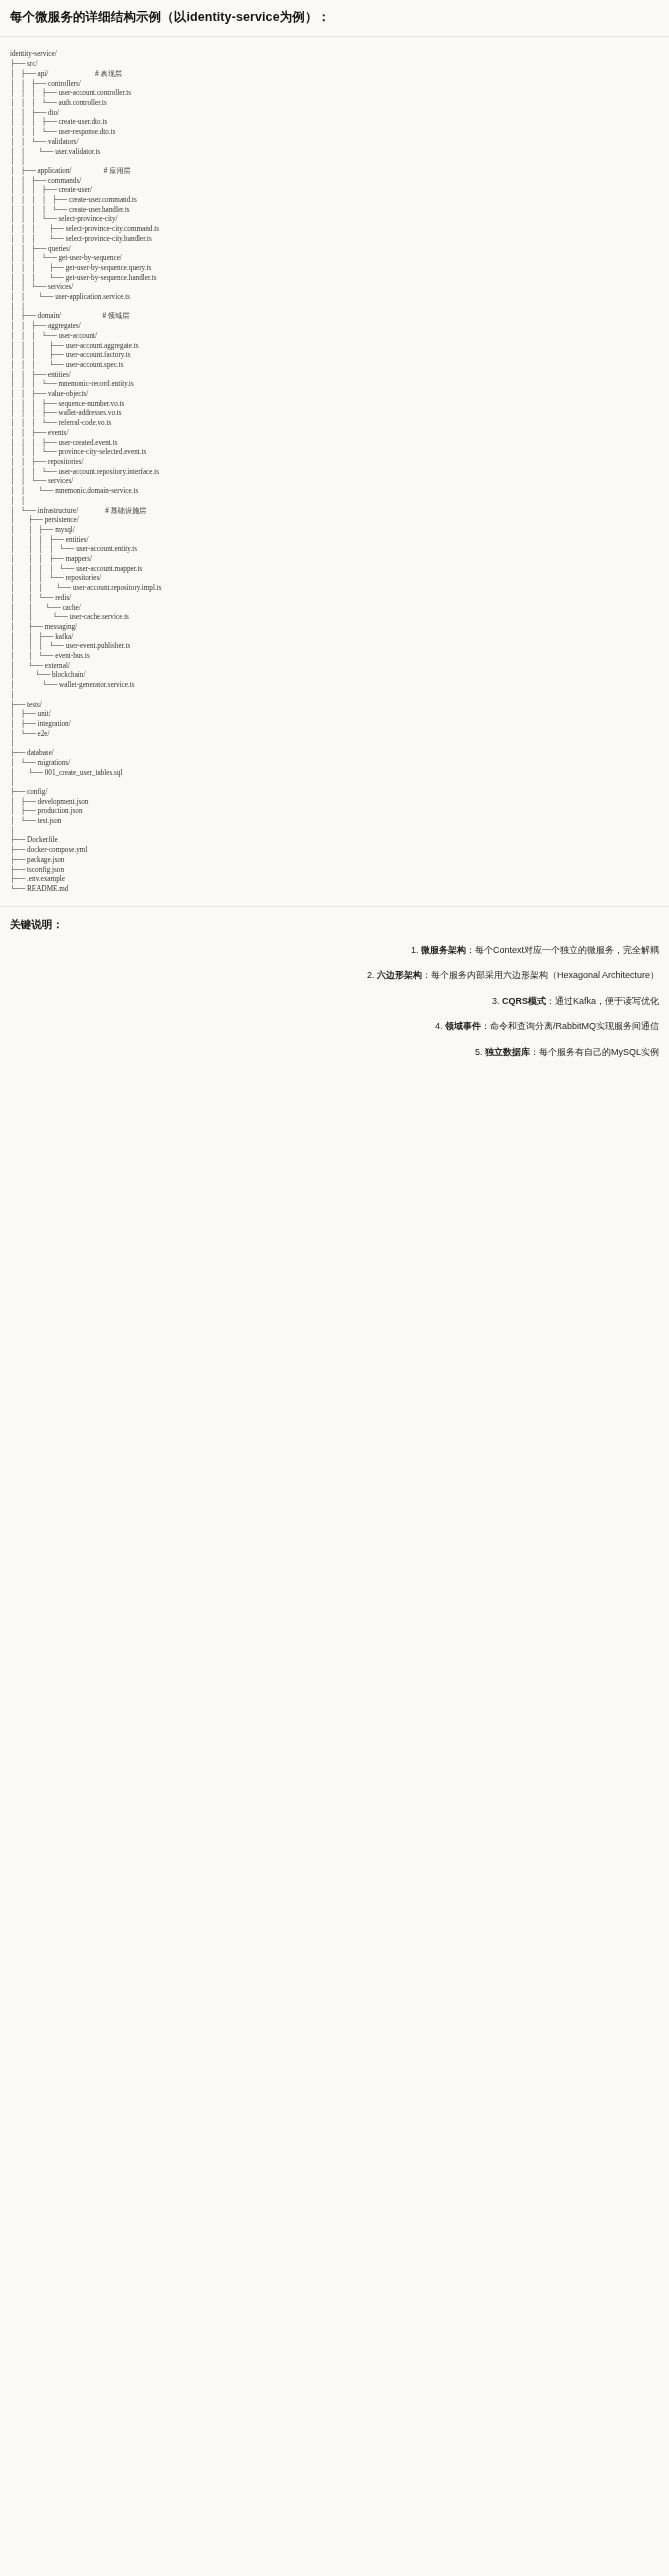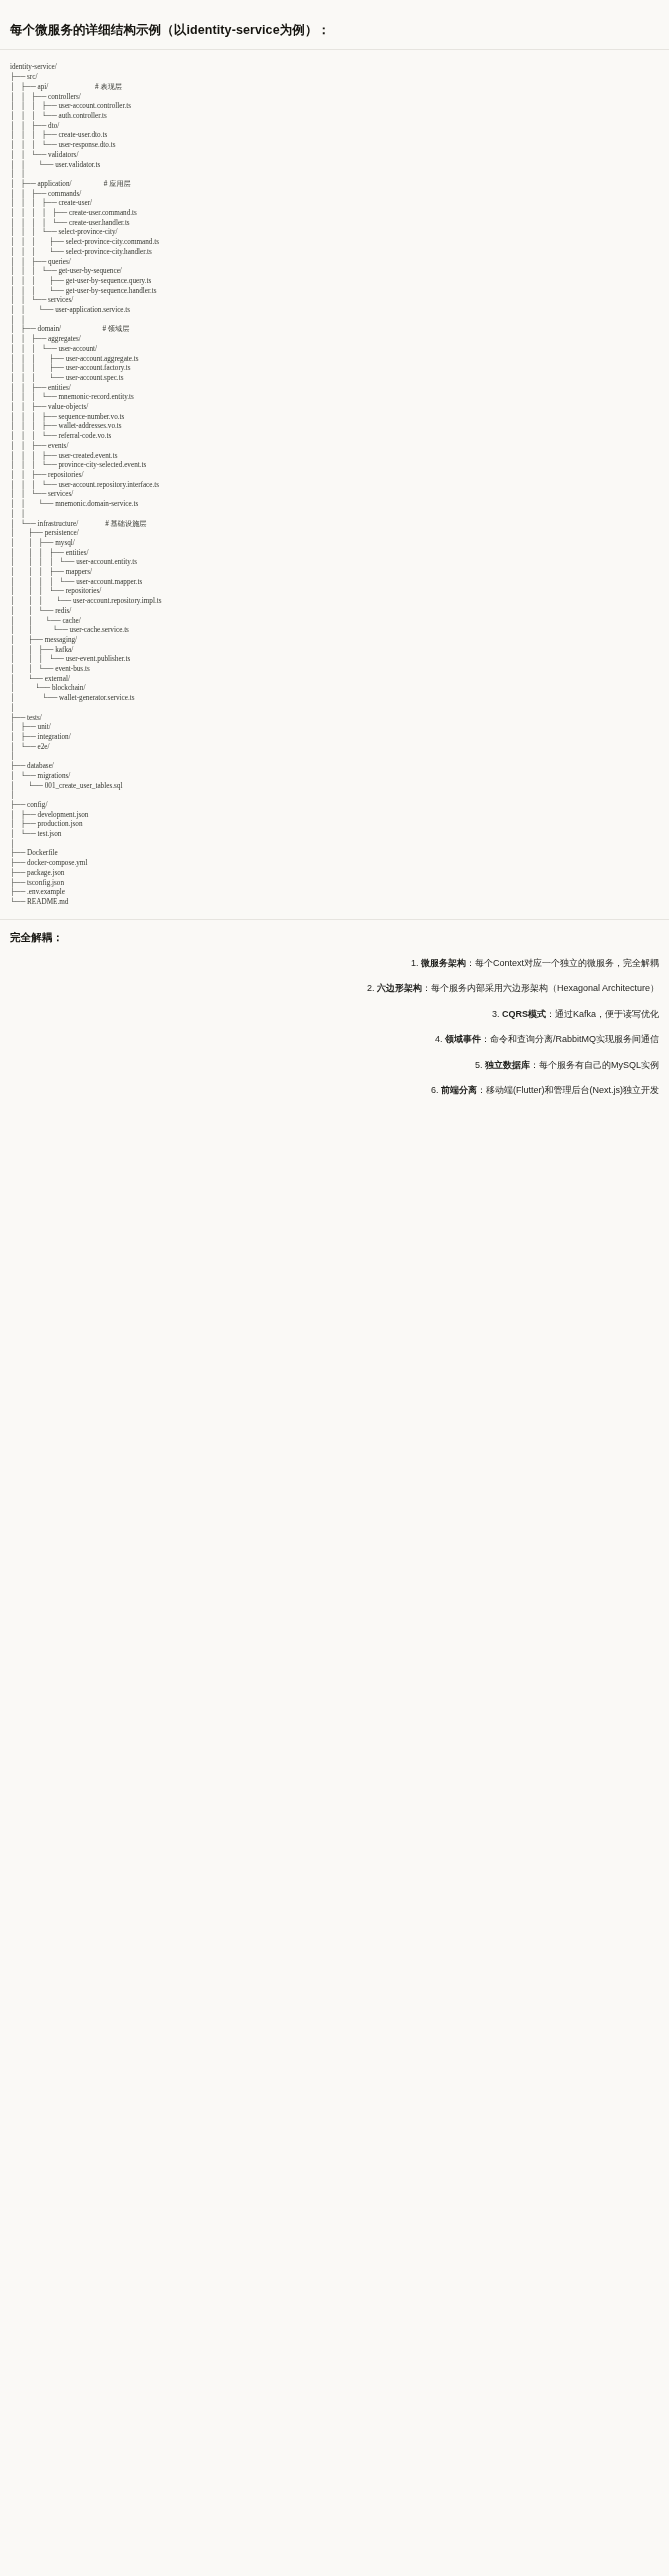--- a/index.html
+++ b/index.html
@@ -13,21 +13,20 @@
     font-family: "Liberation Sans", "DejaVu Sans", sans-serif;
     color: #1a1a18;
     -webkit-font-smoothing: antialiased;
   }
 
   .page {
     width: 669px;
     box-sizing: border-box;
     background: #be185d;
     position: relative;
-    margin-top: 13px;
   }
 
   
   .header {
     box-sizing: border-box;
     padding: 8.8px 10px 10px 10px;
     border-bottom: 0.6px solid #e6e4df;
     background: #faf9f6;
   }
   .header h1 {
@@ -196,21 +195,21 @@
 │
 ├── Dockerfile
 ├── docker-compose.yml
 ├── package.json
 ├── tsconfig.json
 ├── .env.example
 └── README.md</pre>
   </div>
 
   <div class="notes">
-    <h2>完全解耦：</h2>
+    <h2>关键说明：</h2>
     <ol class="note-list">
       <li>
         <span class="num">1.</span>
         <span class="term">微服务架构</span><span class="sep">：</span><span class="desc">每个Context对应一个独立的微服务，完全解耦</span>
       </li>
       <li>
         <span class="num">2.</span>
         <span class="term">六边形架构</span><span class="sep">：</span><span class="desc">每个服务内部采用六边形架构（Hexagonal Architecture）</span>
       </li>
       <li>
@@ -218,22 +217,18 @@
         <span class="term">CQRS模式</span><span class="sep">：</span><span class="desc">通过Kafka，便于读写优化</span>
       </li>
       <li>
         <span class="num">4.</span>
         <span class="term">领域事件</span><span class="sep">：</span><span class="desc">命令和查询分离/RabbitMQ实现服务间通信</span>
       </li>
       <li>
         <span class="num">5.</span>
         <span class="term">独立数据库</span><span class="sep">：</span><span class="desc">每个服务有自己的MySQL实例</span>
       </li>
-      <li>
-        <span class="num">6.</span>
-        <span class="term">前端分离</span><span class="sep">：</span><span class="desc">移动端(Flutter)和管理后台(Next.js)独立开发</span>
-      </li>
     </ol>
   </div>
 
 
 </div>
 
 
 </body></html>

